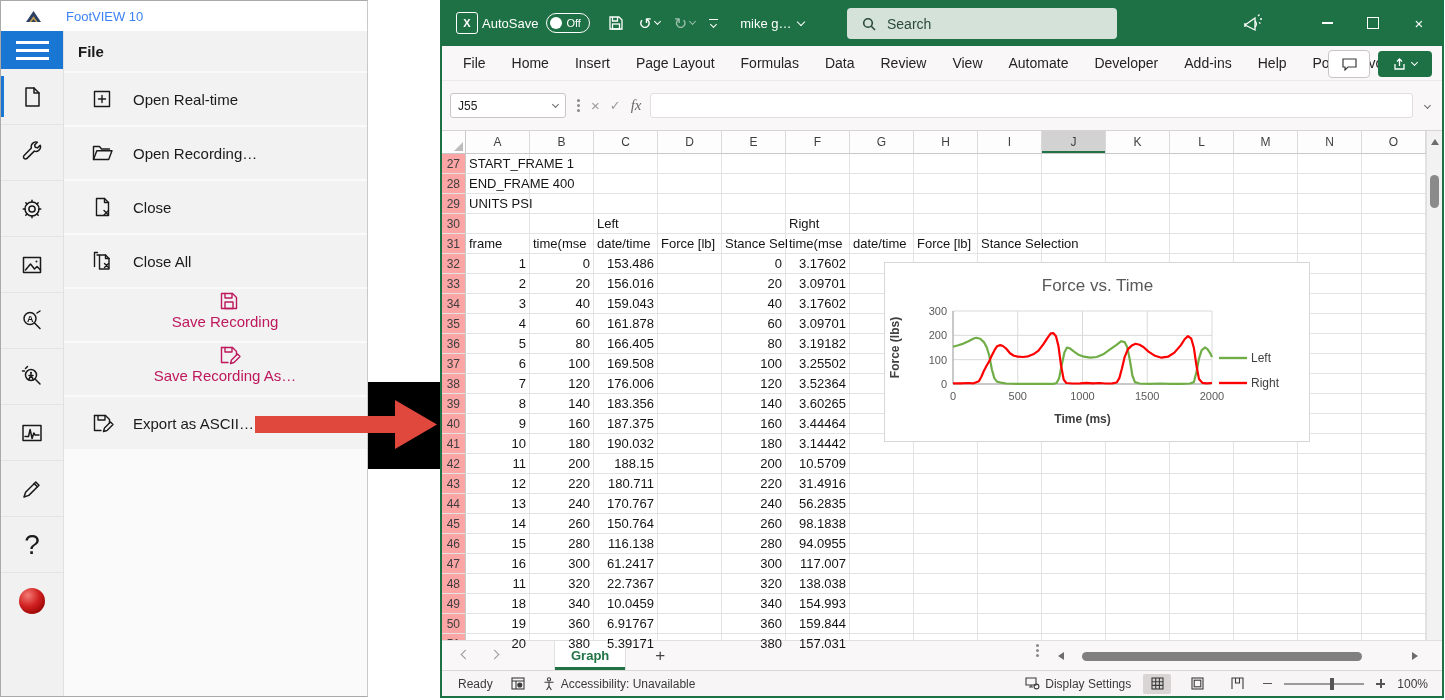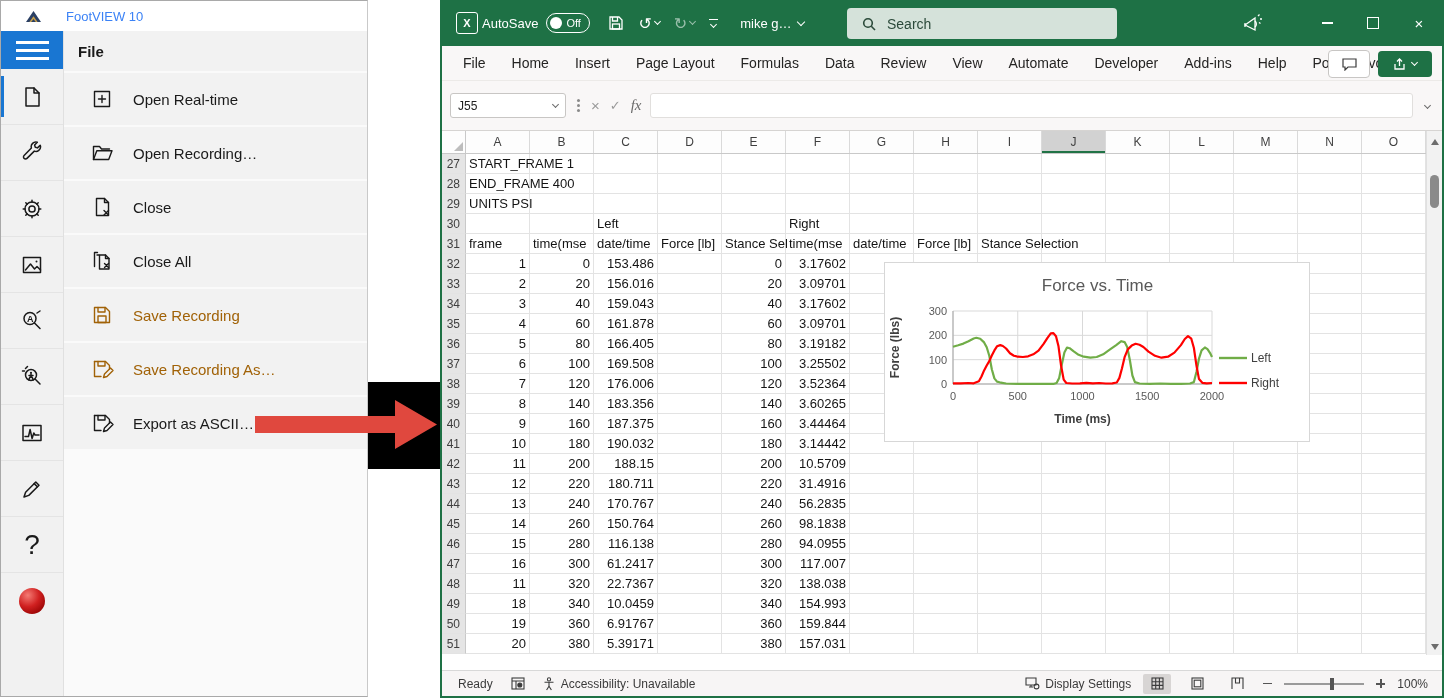--- a/index.html
+++ b/index.html
@@ -21,21 +21,21 @@
   .fv-icell svg{stroke:currentColor;fill:none;stroke-width:1.5;stroke-linecap:round;stroke-linejoin:round;}
   .qmark{font-size:28px;font-weight:400;color:#1a1a1a;}
   .redball{width:26px;height:26px;border-radius:50%;
            background:radial-gradient(circle at 34% 28%, #f47b74 0%, #d02020 45%, #9a0505 80%, #6e0000 100%);}
   .fv-menu{position:absolute;left:62px;top:0;right:0;bottom:0;background:#fafafa;border-left:1px solid #e0e0e0;}
   .fv-header{height:40px;display:flex;align-items:center;padding-left:14px;font-size:15px;font-weight:600;background:#f2f2f2;color:#1a1a1a;}
   .fv-item{height:52px;margin-top:2px;background:#f2f2f2;display:flex;align-items:center;color:#1a1a1a;cursor:pointer;}
   .fv-item .mi{width:24px;height:24px;margin-left:26px;flex:none;}
   .fv-item .mi svg{stroke:currentColor;fill:none;stroke-width:1.4;stroke-linecap:round;stroke-linejoin:round;}
   .fv-item .ml{margin-left:19px;font-size:15px;white-space:nowrap;}
-  .fv-item.disabled{color:#a16207;cursor:default;}
+  .fv-item.disabled{color:#be185d;cursor:default;flex-direction:column;}
 
   
   .blackbox{position:absolute;left:368px;top:382px;width:72px;height:87px;background:#000;}
   .arrow-svg{position:absolute;left:255px;top:397px;z-index:9;}
 
   
   .xl{position:absolute;left:440px;top:0;width:1004px;height:698px;box-sizing:border-box;
       border-left:2px solid #1E7145;border-right:2px solid #1E7145;border-bottom:2px solid #1E7145;background:#fff;}
   .xl-title{height:46px;background:#1E7145;position:relative;display:flex;align-items:center;color:#fff;}
   .xl-logo{width:20px;height:20px;margin-left:14px;border:1.6px solid #fff;border-radius:3px;
@@ -79,21 +79,21 @@
   .fchev{color:#6a6a6a;margin:0 4px;flex:none;}
 
   .xl-sheet{position:relative;background:#fff;}
   .colhdr{display:flex;height:23px;background:#fdfdfd;border-bottom:1px solid #c9c9c9;box-sizing:border-box;}
   .corner{width:24px;flex:none;border-right:1px solid #c9c9c9;position:relative;background:#fdfdfd;box-sizing:border-box;cursor:pointer;}
   .corner::after{content:"";position:absolute;right:2px;bottom:2px;border-left:9px solid transparent;border-bottom:9px solid #bdbdbd;}
   .colh{width:64px;flex:none;box-sizing:border-box;border-right:1px solid #dadada;display:flex;align-items:center;justify-content:center;
         font-size:12px;color:#3f3f3f;cursor:pointer;}
   .colh.sel{background:#d2d2d2;box-shadow:inset 0 -2px 0 #217346;}
   .gridrow{display:flex;height:20px;}
-  .rowh{width:24px;flex:none;box-sizing:border-box;border-right:1px solid #c9c9c9;border-bottom:1px solid #e3e3e3;background:#e5e5e5;
+  .rowh{width:24px;flex:none;box-sizing:border-box;border-right:1px solid #c9c9c9;border-bottom:1px solid #e3e3e3;background:#fca5a5;
         font-size:12px;color:#3f3f3f;display:flex;align-items:center;justify-content:flex-end;padding-right:5px;cursor:pointer;}
   .cell{width:64px;flex:none;box-sizing:border-box;border-right:1px solid #e3e3e3;border-bottom:1px solid #e3e3e3;
         font-size:13px;color:#141414;display:flex;align-items:center;padding:0 3px;position:relative;cursor:cell;}
   .cell span{white-space:nowrap;position:relative;z-index:2;}
   .cell.num{justify-content:flex-end;}
   .vscroll{position:absolute;right:0;top:0;width:16px;bottom:0;background:#f2f2f2;border-left:1px solid #e0e0e0;box-sizing:border-box;}
   .tri{width:0;height:0;margin:0 auto;}
   .tri.up{border-left:4px solid transparent;border-right:4px solid transparent;border-bottom:6px solid #6d6d6d;margin-top:8px;}
   .tri.down{border-left:4px solid transparent;border-right:4px solid transparent;border-top:6px solid #6d6d6d;}
   .tri.left{border-top:4px solid transparent;border-bottom:4px solid transparent;border-right:6px solid #6d6d6d;}
@@ -1153,20 +1153,40 @@
           <text x="14" y="84.5" text-anchor="middle" font-size="12" font-weight="bold" fill="#3f3f3f" font-family="Liberation Sans, sans-serif" transform="rotate(-90 14 84.5)">Force (lbs)</text>
           <polyline points="68.0,83.8 73.2,82.3 78.4,80.6 83.5,78.2 88.7,75.5 91.3,74.8 95.2,75.7 99.1,79.4 101.7,84.3 104.3,92.8 106.8,106.2 109.4,115.4 112.0,118.6 114.6,119.3 117.2,119.8 121.1,120.5 132.8,120.8 145.7,120.8 158.6,120.8 169.0,120.8 171.6,120.0 174.2,114.9 176.8,101.5 179.4,89.4 182.0,84.5 184.6,85.2 188.4,88.2 193.6,91.8 198.8,93.7 205.3,94.7 211.7,94.0 218.2,91.3 224.7,86.7 231.2,82.1 236.3,78.2 239.6,79.1 242.2,84.0 244.8,96.7 247.4,112.5 249.9,119.1 254.5,120.5 264.8,120.8 275.2,120.5 285.6,120.8 295.9,120.8 305.0,120.5 308.9,119.1 311.5,108.8 314.0,95.5 316.6,87.4 319.9,84.5 322.5,86.2 325.1,90.1 327.0,94.0" fill="none" stroke="#70AD47" stroke-width="2.2" stroke-linejoin="round"></polyline>
           <polyline points="68.0,120.3 75.8,120.3 83.5,120.0 88.7,120.3 93.9,118.3 96.5,113.5 99.1,107.4 101.7,102.5 104.3,98.1 106.8,92.5 109.4,87.4 112.0,83.3 115.3,82.1 117.9,83.0 121.1,85.5 125.0,90.3 128.9,92.8 132.8,93.7 137.9,94.0 143.1,93.3 148.3,91.3 153.5,87.7 158.6,80.8 162.5,74.8 165.8,70.4 168.4,70.1 171.0,73.3 173.5,83.3 176.1,102.8 178.7,116.6 181.3,120.0 187.1,120.5 194.9,120.3 201.4,119.8 207.9,120.3 214.3,120.0 220.8,120.5 227.3,120.3 231.8,119.5 234.4,114.9 237.0,105.2 239.6,94.2 242.8,86.4 246.7,82.6 250.6,80.8 254.5,81.8 258.4,84.0 263.5,88.6 270.0,92.8 276.5,94.7 283.0,93.7 289.4,89.6 295.9,82.1 299.8,76.0 303.0,73.1 306.3,75.7 308.9,85.0 311.5,102.8 314.0,116.1 317.3,119.8 321.8,120.3 327.0,120.0" fill="none" stroke="#FF0000" stroke-width="2.2" stroke-linejoin="round"></polyline>
           <line x1="334" y1="95" x2="362" y2="95" stroke="#70AD47" stroke-width="2.4"></line>
           <text x="366" y="99" font-size="12" fill="#3f3f3f" font-family="Liberation Sans, sans-serif">Left</text>
           <line x1="334" y1="120" x2="362" y2="120" stroke="#FF0000" stroke-width="2.4"></line>
           <text x="366" y="124" font-size="12" fill="#3f3f3f" font-family="Liberation Sans, sans-serif">Right</text>
         </svg>
     </div>
 
+    <div class="xl-tabs">
+      <div class="nav-chevs">
+        <span class="chev lft"></span>
+        <span class="chev rgt"></span>
+      </div>
+      <div class="sheettab">
+        <span>Graph</span>
+      </div>
+      <div class="addsheet">
+        <span>+</span>
+      </div>
+      <div class="vdots tabdots"></div>
+      <div class="hscroll">
+        <div class="tri left"></div>
+        <div class="htrack">
+            <div class="hthumb"></div>
+          </div>
+        <div class="tri right"></div>
+      </div>
+    </div>
 
     <div class="xl-status">
       <div class="st-left">
         <span>Ready</span>
         <svg width="14" height="13" viewBox="0 0 14 13" style="stroke:#3b3b3b;fill:none;stroke-width:1.1">
           <rect x="1" y="1" width="12" height="11"></rect>
             <path d="M1 4h12M5 4v8"></path>
             <circle cx="8.8" cy="8" r="2" fill="#3b3b3b"></circle>
         </svg>
         <span class="st-ico">

